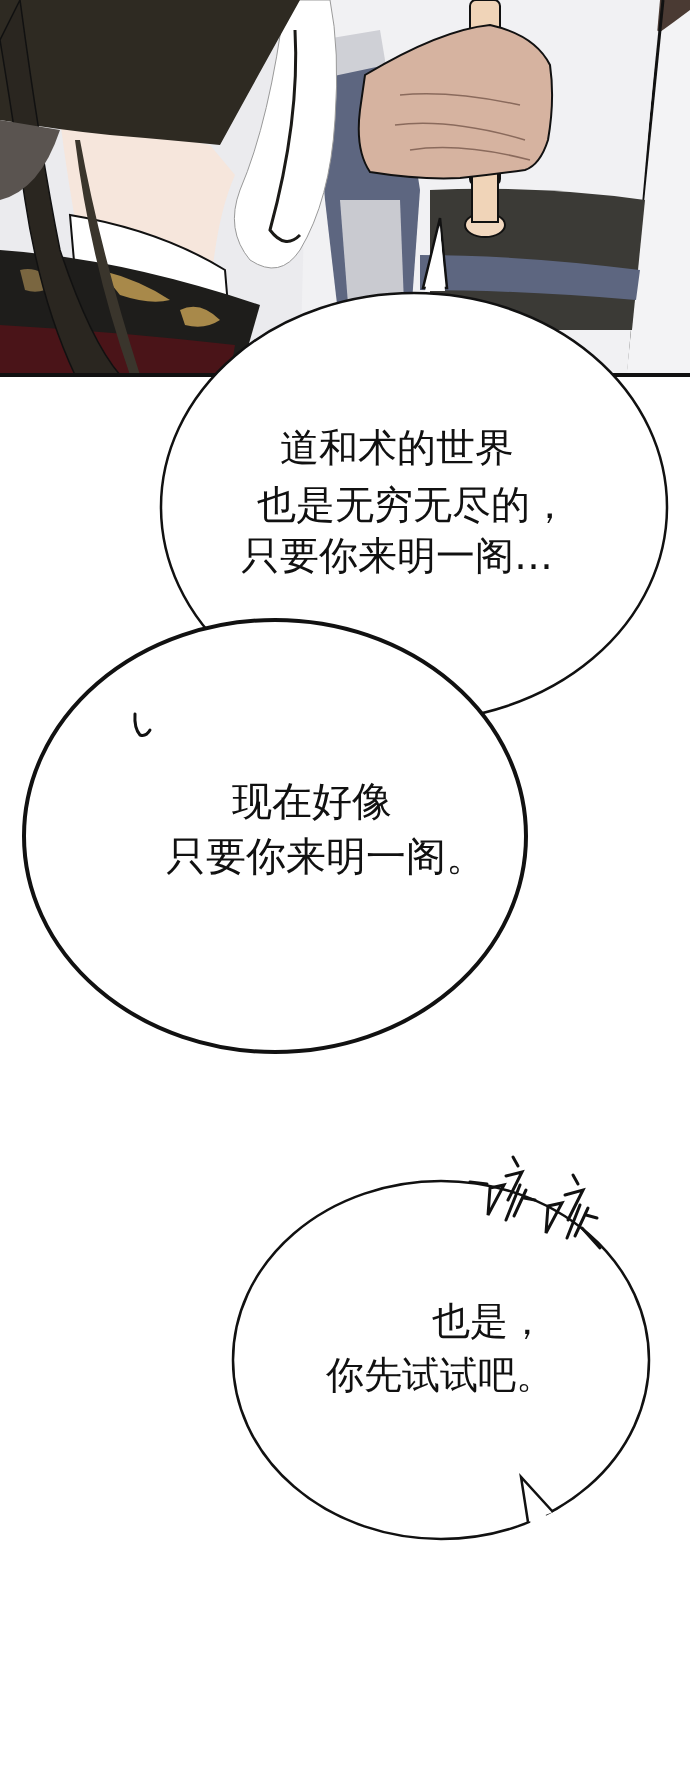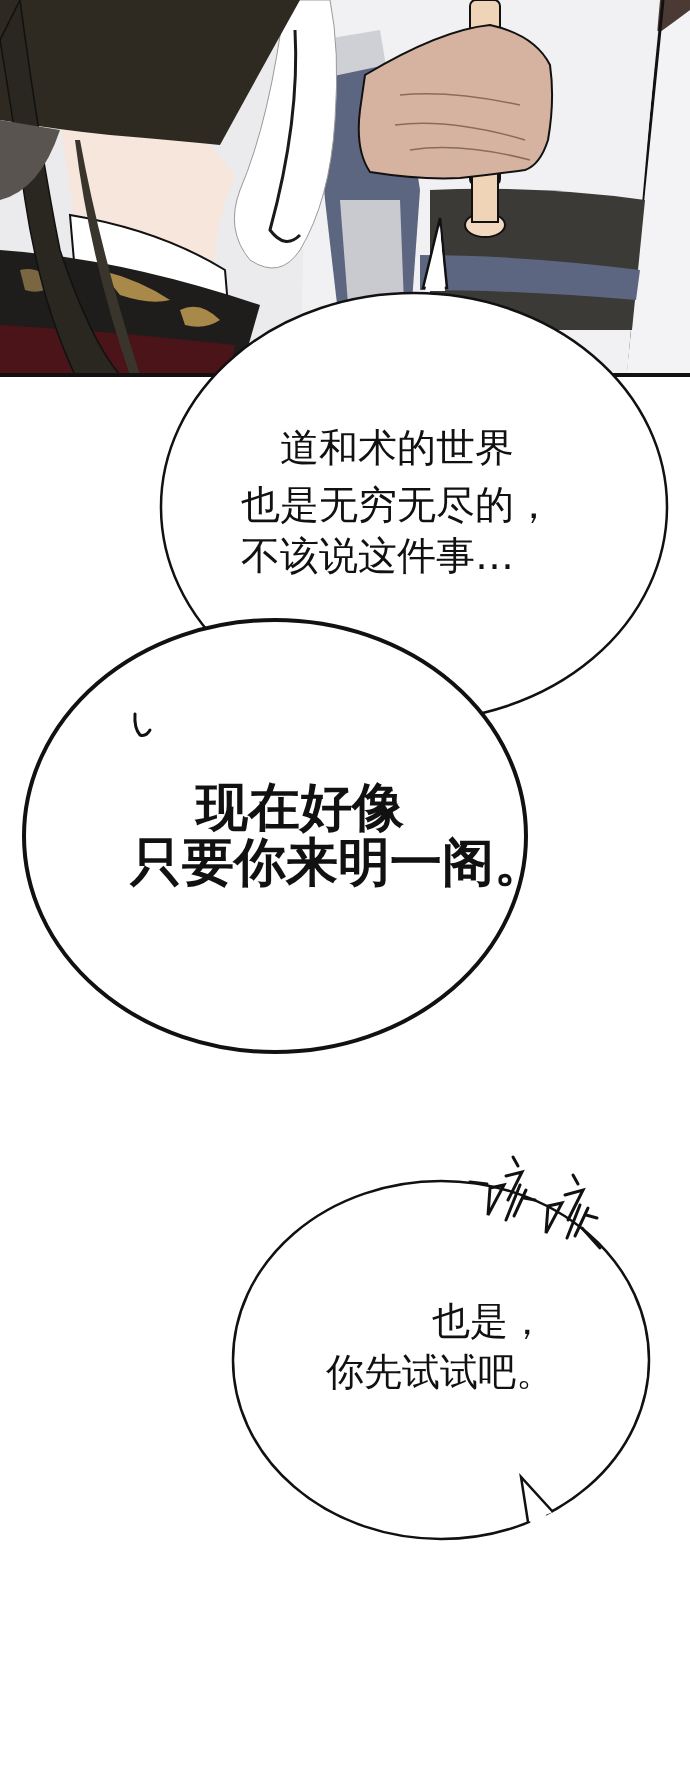--- a/index.html
+++ b/index.html
@@ -2,21 +2,21 @@
 <html><head>
 <meta charset="utf-8">
 <style>
   html, body { margin: 0; padding: 0; background: #ffffff; }
   body { width: 690px; height: 1769px; position: relative; overflow: hidden; font-family: "DejaVu Sans", sans-serif; }
   .page { position: absolute; left: 0; top: 0; width: 690px; height: 1767px; background: #ffffff; }
   .art { position: absolute; left: 0; top: 0; width: 690px; height: 1769px; }
   .bubble-text { position: absolute; color: #111111; white-space: nowrap; line-height: 1; }
   .bubble-text .line { display: block; position: absolute; white-space: pre; }
   .t1 { font-size: 39px; font-weight: normal; }
-  .t2 { font-size: 52px; font-weight: bold; }
+  .t2 { font-size: 40px; font-weight: normal; margin-left: 36px; }
   .t3 { font-size: 38px; font-weight: normal; }
 </style>
 </head>
 <body>
 
 <div class="page">
 
   <svg class="art" width="690" height="1769" viewBox="0 0 690 1769" xmlns="http://www.w3.org/2000/svg">
 
     <g>
@@ -106,27 +106,27 @@
         <path d="M580,1205 L567,1238"></path>
         <path d="M588,1208 L575,1236"></path>
         <path d="M586,1215 L597,1218"></path>
         <path d="M582,1228 L600,1248"></path>
       </g>
     </g>
   </svg>
 
   <div class="bubble-text t1" style="left:241px; top:428px; width:360px; height:160px;">
     <span class="line" style="left:0; top:0;">　道和术的世界</span>
-    <span class="line" style="left:0; top:57px;">也是无穷无尽的，</span>
-    <span class="line" style="left:0; top:108px;">不该说这件事…</span>
+    <span class="line" style="left:16px; top:57px;">也是无穷无尽的，</span>
+    <span class="line" style="left:0; top:108px;">只要你来明一阁…</span>
   </div>
 
   <div class="bubble-text t2" style="left:130px; top:781px; width:300px; height:110px; text-align:center;">
     <span class="line" style="left:66px; top:0;">现在好像</span>
     <span class="line" style="left:0; top:55px;">只要你来明一阁。</span>
   </div>
 
   <div class="bubble-text t3" style="left:326px; top:1302px; width:240px; height:100px;">
     <span class="line" style="left:66px; top:0;margin-left:40px;">也是，</span>
-    <span class="line" style="left:0; top:54px;font-family:Liberation Mono, monospace;">你先试试吧。</span>
+    <span class="line" style="left:0; top:54px;">你先试试吧。</span>
   </div>
 
 </div>
 
 </body></html>

